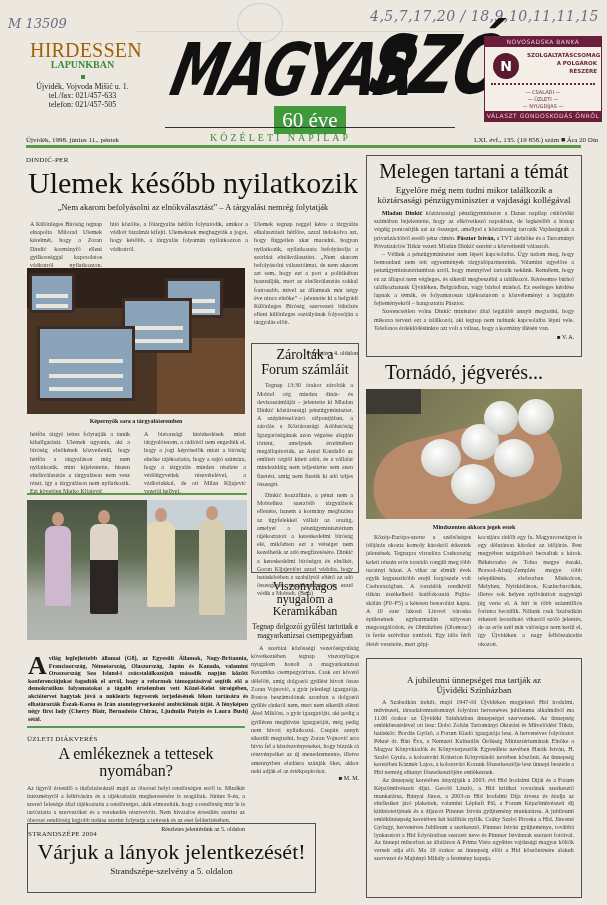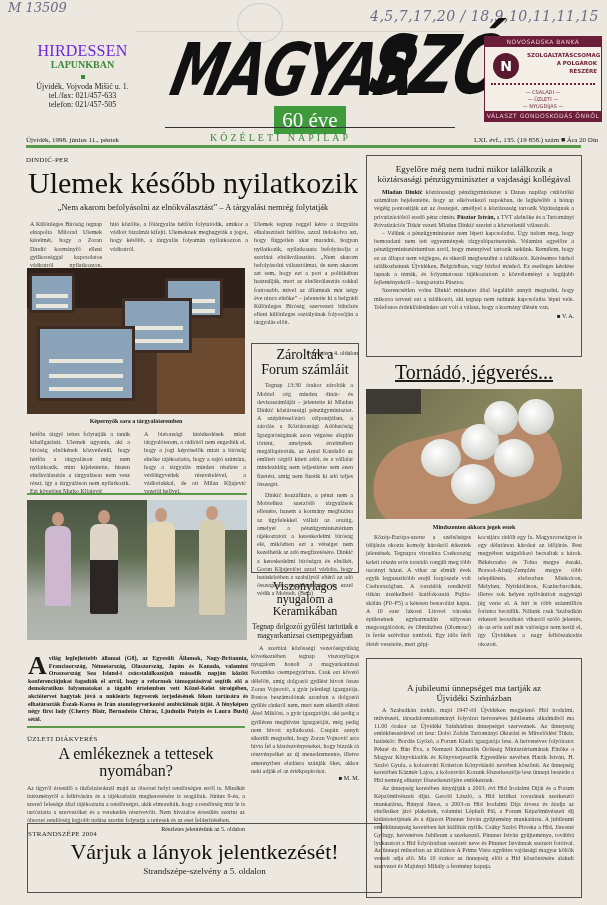--- a/index.html
+++ b/index.html
@@ -5,28 +5,28 @@
   * { box-sizing: border-box; margin: 0; padding: 0; }
   html, body { width: 607px; height: 905px; overflow: hidden; }
   body {
     background: #ece8df;
     font-family: "Liberation Serif", "DejaVu Serif", serif;
     color: #1e1c1a;
     position: relative;
   }
   .abs { position: absolute; }
   .handwriting { font-family: "DejaVu Serif", serif; font-style: italic; color: #6b6a86; }
-  .hw-left { left: 8px; top: 0; font-size: 13px; }
+  .hw-left { left: 8px; top: 16px; font-size: 13px; }
   .hw-right { left: 370px; top: 8px; font-size: 14px; letter-spacing: 0.5px; }
   .stamp { left: 237px; top: 3px; width: 46px; height: 40px; border: 1.5px solid #b7b6cb; border-radius: 50%; opacity: 0.55; }
   .top-rule { left: 135px; top: 31px; width: 330px; height: 1px; background: #d8d4c8; }
 
   
   .ad-left { left: 30px; top: 42px; width: 105px; text-align: center; }
-  .ad-left .big { font-size: 16px; letter-spacing: 0.2px; color: #6d28d9; line-height: 17px; }
+  .ad-left .big { font-size: 20px; letter-spacing: 0.2px; color: #a16207; line-height: 17px; }
   .ad-left .green { font-size: 10px; color: #3b8a3a; font-weight: bold; line-height: 12px; }
   .ad-left .sq { width: 4px; height: 4px; background: #3b8a3a; margin: 4px auto 3px; }
   .ad-left .small { font-size: 8px; line-height: 9px; color: #222; }
 
   
   .masthead { left: 150px; top: 36px; width: 310px; height: 95px; }
   .mh-word {
     position: absolute; font-family: "DejaVu Sans", sans-serif; font-weight: bold; font-style: italic;
     color: #111; transform: skewX(-12deg) scaleY(1.35); transform-origin: left bottom; letter-spacing: -2px;
   }
@@ -189,47 +189,48 @@
 </div>
 
 <div class="col" style="left:251px; top:580px; width:108px;">
   <div class="headline" style="font-size:12px;">Viszonylagos nyugalom a Keramikában</div>
   <div class="deck" style="font-size:7.5px; margin-top:4px;">Tegnap dolgozói gyűlést tartottak a magyarkanizsai csempegyárban</div>
   <div class="body-text" style="margin-top:4px; text-indent:8px;">A szerbiai közösségi vezetőségválság következtében tegnap viszonylagos nyugalom honolt a magyarkanizsai Keramika csempegyárban. Csak ezt követő délelőtt, amíg dolgozói gyűlést hívott össze Zoran Vojnović, a gyár jelenlegi igazgatója. Pontos beszámolónak azonban a dolgozói gyűlés ránkról nem, mert nem sikerült elérni Ábel Miklóst, a gyár igazgatóját, aki pedig a gyűlésen meghívást igazgatóját, még pedig nem hívott nyilatkozni. Csupán annyit sikerült megtudni, hogy Zoran Vojnović arra hívta fel a kisrészvényeseket, hogy bízzák rá részvényeiket az új menedzsmentre, illetve amennyiben eladásra szánják őket, akkor neki adják el az értékpapírokat.</div>
   <div class="credit">■ M. M.</div>
 </div>
 
 <div class="col boxed" style="left:366px; top:155px; width:216px; height:202px; padding:5px 7px;">
+  <div class="headline" style="font-size:20px;">Melegen tartani a témát</div>
   <div class="deck" style="font-size:9px; margin-top:3px;">Egyelőre még nem tudni mikor találkozik a köztársasági pénzügyminiszter a vajdasági kollégával</div>
   <div class="body-text" style="margin-top:4px; text-indent:8px;"><b>Mladan Dinkić</b><span> köztársasági pénzügyminiszter a Danas napilap csütörtöki számában bejelentette, hogy az elkövetkező napokban, de legkésőbb a hónap végéig pontosítják azt az összeget, amellyel a köztársaság tartozik Vajdaságnak a privatizációból eredő pénz címén. </span><b>Pásztor István,</b><span> a TVT alelnöke és a Tartományi Privatizációs Titkár vezeti Mladan Dinkić szerint a közvetlenül válaszolt.</span></div>
   <div class="body-text" style="text-indent:8px;">– Vélünk a pénzügyminiszter nem lépett kapcsolatba. Úgy tudom meg, hogy bemondani nem tett egyezmények tárgyalópartnereink. Valamint egyelőre a pénzügyminisztériumban arról, hogy mennyivel tartozik nekünk. Remélem, hogy ez az állapot nem végleges, és sikerül megbeszélni a találkozót. Kérésemre bárhol találkozhatunk Újvidéken, Belgrádban, vagy bárhol máshol. Ez esetleges kérdése lapnak a témák, és folyamatosan tájékoztatom a közvéleményt a legújabb fejleményekről – hangoztatta Pásztor.</div>
   <div class="body-text" style="text-indent:8px;">Szerencsétlen volna Dinkić miniszter által legalább annyit megtudni, hogy mikorra tervezi ezt a találkozót, aki tegnap nem tudtunk kapcsolatba lépni vele. Telefonos érdeklődésünkre azt volt a válasz, hogy a kormány ülésén van.</div>
   <div class="credit" style="margin-top:2px;">■ V. A.</div>
 </div>
 
-<div class="col" style="left:366px; top:362px; width:216px;text-decoration:underline;">
+<div class="col" style="left:356px; top:362px; width:216px;">
   <div class="headline" style="font-size:20px;">Tornádó, jégverés...</div>
 </div>
 <div class="col photo" style="left:366px; top:389px; width:216px; height:130px; background:linear-gradient(135deg, #6d6a4e, #8b8a60 50%, #7a7650);">
   <div style="position:absolute; left:0; top:0; width:55px; height:25px; background:#3c3a33;"></div>
   <div style="position:absolute; left:5px; top:40px; width:190px; height:88px; border-radius:60px 60px 40px 50px; background:#b88a6a; transform:rotate(-14deg);"></div>
   <div class="ball" style="left:55px; top:50px; width:40px; height:38px;"></div>
   <div class="ball" style="left:95px; top:35px; width:38px; height:36px;"></div>
   <div class="ball" style="left:118px; top:12px; width:34px; height:34px;"></div>
   <div class="ball" style="left:152px; top:10px; width:36px; height:36px;"></div>
   <div class="ball" style="left:128px; top:50px; width:40px; height:38px;"></div>
   <div class="ball" style="left:85px; top:75px; width:44px; height:40px;"></div>
 </div>
 <div class="col caption" style="left:366px; top:524px; width:216px;">Mindszenten akkora jegek estek</div>
 <div class="col body-text" style="left:366px; top:533px; width:105px; text-indent:8px;">Közép-Európa-szerte a szélsőséges időjárás okozta komoly károkról érkeztek jelentések. Tegnapra virradóra Csehország keleti részén erős tornádó rongált meg több tucatnyi házat. A vihar az elmúlt évek egyik legpusztítóbb erejű forgószele volt Csehországban. A tornádók rendkívül ritkán érzékelhető katifokozatú Fujita-skálán (F0–F5) a kétesen besorolást kapta. A 10 ezer lakosú Litovel városka épületeinek egyharmadán súlyosan megrongálódott, és Olmützben (Olomouc) is ferde szélvihar tombolt. Egy idős férfi életét vesztette, mert gépj-</div>
 <div class="col body-text" style="left:478px; top:533px; width:104px;">kocsijára rádőlt egy fa. Magyarországon is egy délutánon károkat az időjárás. Pest megyében száguldozó becsaltak a károk. Békéscsaba és Tolna megye északi, Borsod-Abaúj-Zemplén megye több településén, elsősorban Miskolcon, Melyhen, Nyírkisláson, Kazincbarcikán, illetve sok helyen nyilvánított nagyságú jég verte el. A hírt is több százmilliós forintra becsülik. Nálunk csak Szabadkán érkezett leosztható viharról szóló jelentés, de az erős szél már valóságot nem kerül el, így Újvidéken a nagy felhőszakadás okozott.</div>
 
 <div class="col boxed" style="left:366px; top:658px; width:216px; height:240px; padding:5px 7px;">
-  <div class="deck" style="font-size:9px; margin-top:19px; padding:0 20px;">A jubileumi ünnepséget ma tartják az Újvidéki Színházban</div>
+  <div class="deck" style="font-size:9px; margin-top:11px; padding:0 20px;">A jubileumi ünnepséget ma tartják az Újvidéki Színházban</div>
   <div class="body-text" style="margin-top:4px; text-indent:8px; line-height:7.8px;">A Szabadkán indult, majd 1947-től Újvidéken megjelenő Híd irodalmi, művészeti, társadalomtudományi folyóirat hetvenéves jubileuma alkalmából ma 11.00 órakor az Újvidéki Színházban ünnepséget szerveznek. Az ünnepség emlékbeszédével ott lesz: Dobó Zoltán Tartományi Oktatási és Művelődési Titkár, hatáskör: Bordás Győző, a Forum Kiadó igazgatója lesz. A hetvenéves folyóiratot Pékné dr. Bán Éva, a Nemzeti Kulturális Örökség Minisztériumának Elnöke a Magyar Könyvkiadók és Könyvterjesztők Egyesülete nevében Harák István, H. Szabó Gyula, a kolozsvári Kriterion Könyvkiadó nevében köszönti. Az ünnepség keretében Kázmér Lajos, a kolozsvári Korunk főszerkesztője lesz ünnepi beszéde a Híd nemrég elhunyt főszerkesztőjére emlékeznek.</div>
   <div class="body-text" style="text-indent:8px; line-height:7.8px;">Az ünnepség keretében átnyújtják a 2003. évi Híd Irodalmi Díját és a Forum Képzőművészeti díjat. Gerold László, a Híd kritikai rovatának szerkesztő munkatársa, Bányai János, a 2003-as Híd Irodalmi Díja átvesz és átadja az elnöksiker járó plakettek, valamint Léphaft Pál, a Forum Képzőművészeti díj kitüntetettjének és a díjazott Pinnner István gyűjtemény munkatársa. A jubileumi emlékünnepség keretében két kiállítás nyílik. Csáky Szabó Piroska a Híd, Jánosné Gyöngy, hetvenéves Jubileum a szerkesztő. Pinnner István gyűjteménye, továbbá lyukasztott a Híd folyóiratban szerzett neve és Pinnner Istvánnak szerzett fotóival. Az ünnepi műsorban az általános A Prima Vista együttes vajdasági magyar költők verseit adja elő. Ma 10 órakor az ünnepség előtt a Híd köszöntésére alakult szervezet és Majtényi Mihály a festmény kapuja.</div>
 </div>
 
-<div class="col boxed" style="left:27px; top:823px; width:355px; height:70px; padding-top:6px; border-width:1.5px;">
+<div class="col boxed" style="left:27px; top:823px; width:289px; height:70px; padding-top:6px; border-width:1.5px;">
   <div class="kicker">STRANDSZÉPE 2004</div>
   <div class="headline" style="font-size:22px; margin-top:2px;">Várjuk a lányok jelentkezését!</div>
   <div class="deck" style="font-size:9px; margin-top:3px;">Strandszépe-szelvény a 5. oldalon</div>
 </div>
 
 </body></html>

